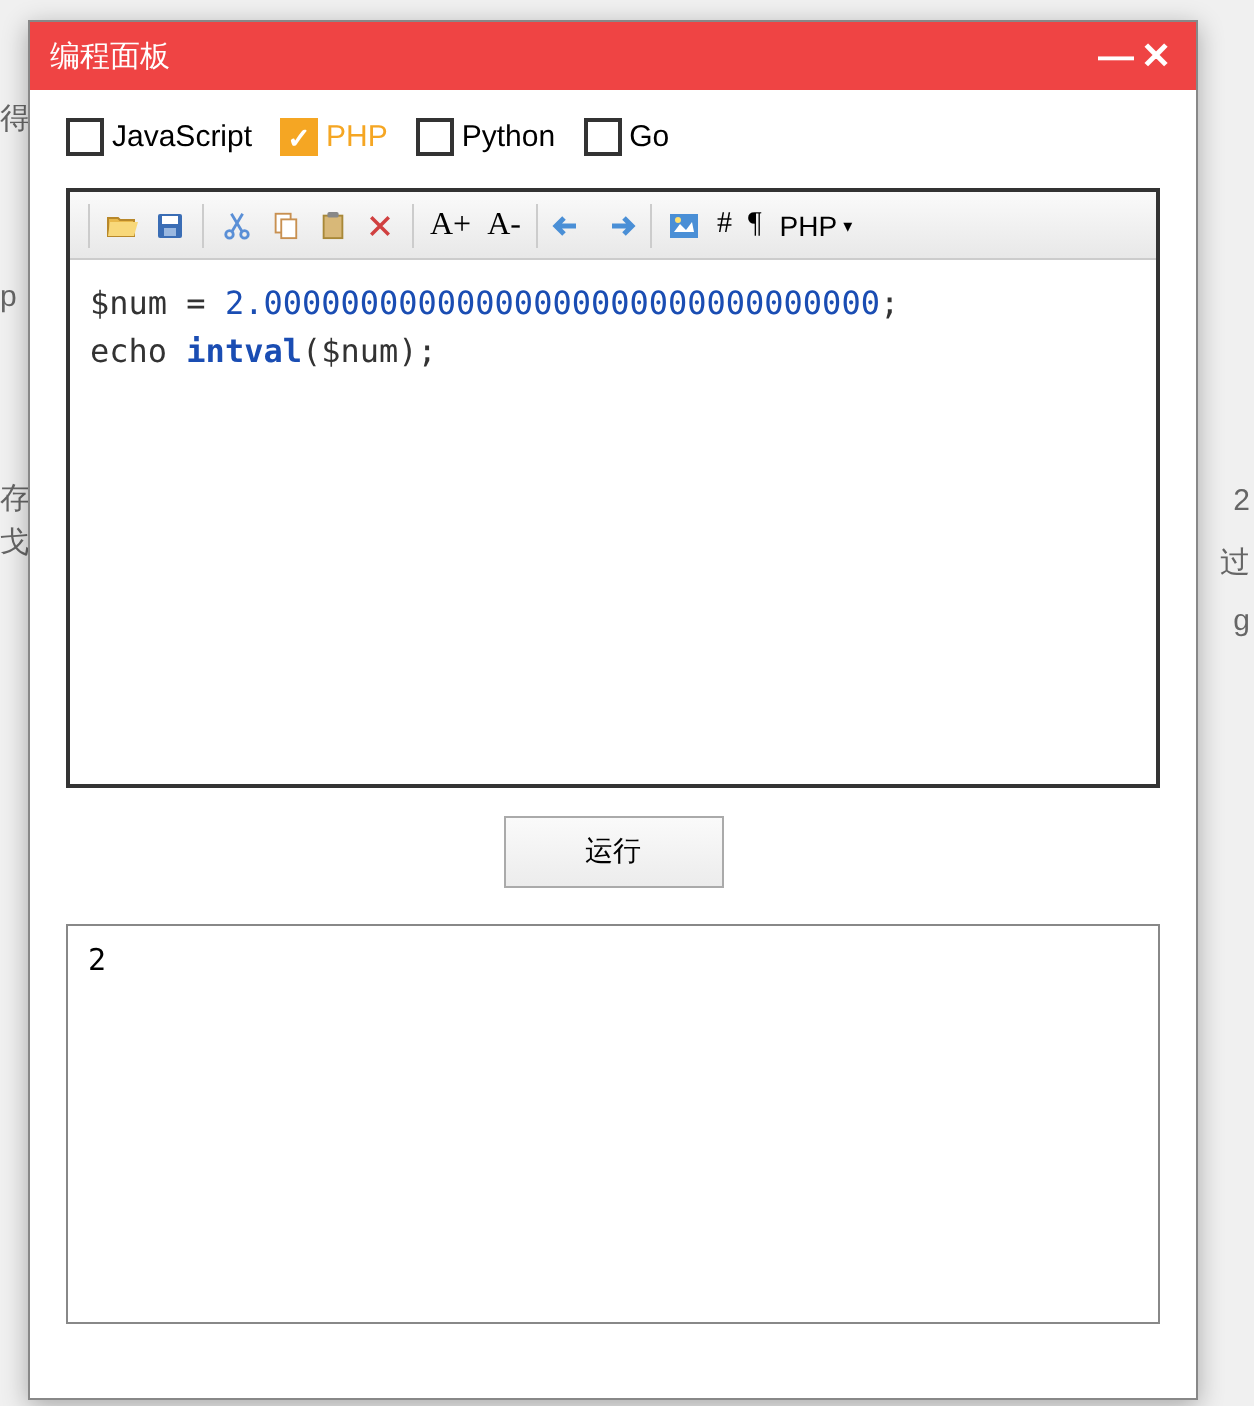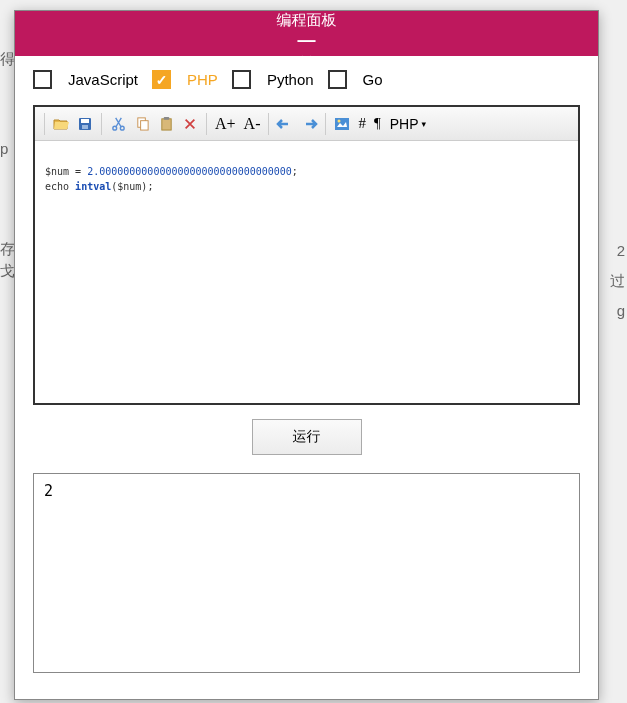--- a/index.html
+++ b/index.html
@@ -22,48 +22,47 @@
       left: 14px;
       top: 10px;
       width: 585px;
       height: 690px;
       background: #fff;
       border: 1px solid #888;
       box-shadow: 0 3px 12px rgba(0,0,0,0.3);
       z-index: 10;
     }
     .titlebar {
-      background: #be185d;
+      background: #ef4444;
       color: #fff;
-      height: 45px;
+      height: 34px;
       display: flex;
       align-items: center;
       padding: 0 10px;
       font-size: 15px;
-      flex-direction: column;
     }
     .titlebar .title { flex: 1; }
     .titlebar .winbtn {
       width: 20px;
       text-align: center;
       font-size: 18px;
       font-weight: bold;
       cursor: pointer;
     }
     .lang-row {
       display: flex;
       align-items: center;
       padding: 14px 18px 10px 18px;
       gap: 14px;
       font-size: 15px;
     }
     .lang-item {
       display: flex;
       align-items: center;
-      gap: 16px;
+      gap: 4px;
       cursor: pointer;
     }
     .checkbox {
       width: 19px;
       height: 19px;
       border: 2px solid #333;
       display: inline-flex;
       align-items: center;
       justify-content: center;
     }
@@ -119,23 +118,23 @@
     .tb-lang {
       font-size: 14px;
       padding: 0 4px;
       cursor: pointer;
       display: flex;
       align-items: center;
       gap: 3px;
     }
     .code-area {
       flex: 1;
-      padding: 23px 10px;
+      padding: 10px 10px;
       font-family: Consolas, monospace;
-      font-size: 10px;
+      font-size: 16px;
       line-height: 1.5;
       white-space: pre;
       overflow: auto;
     }
     .code-var { color: #333; }
     .code-op { color: #333; }
     .code-num { color: #1a4db3; }
     .code-kw { color: #1a4db3; font-weight: bold; }
     .btn-row {
       display: flex;

